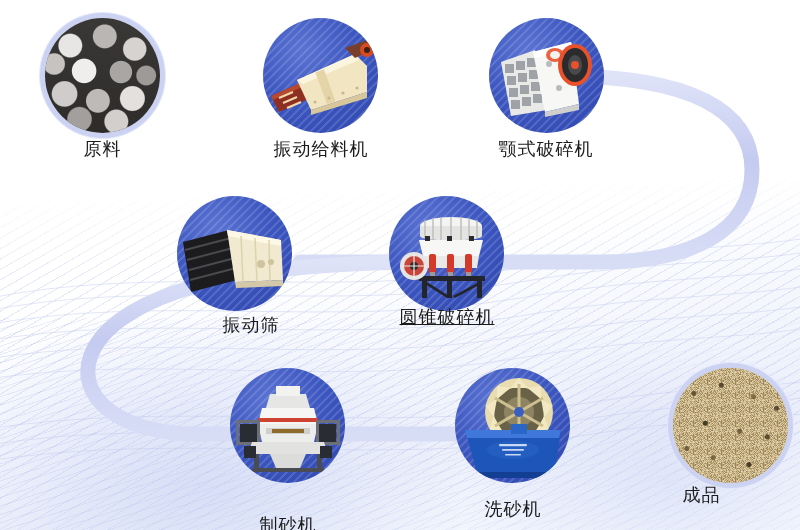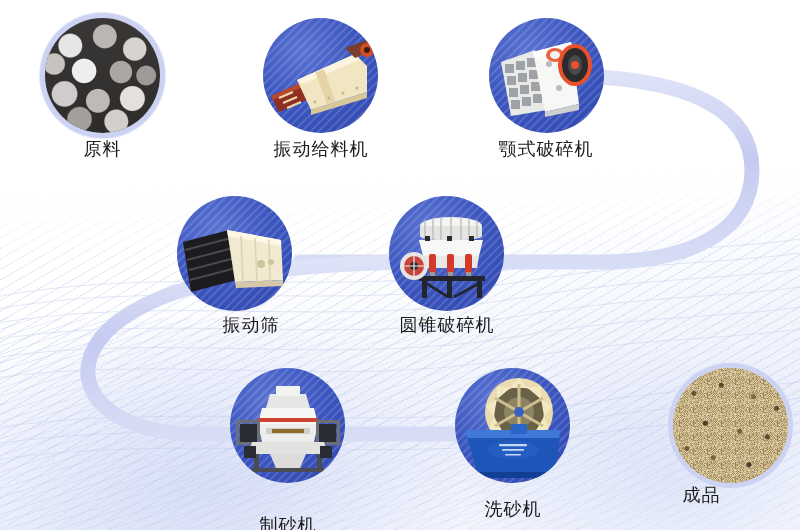--- a/index.html
+++ b/index.html
@@ -318,21 +318,21 @@
             <circle cx="25" cy="70" r="10" fill="#c9443a"></circle>
             <circle cx="25" cy="70" r="4" fill="#2b2b2d"></circle>
             <g stroke="#f0eeec" stroke-width="1.2">
               <line x1="25" y1="58" x2="25" y2="82"></line>
                 <line x1="13" y1="70" x2="37" y2="70"></line>
             </g>
           </g>
         </svg>
       </div>
     </div>
-    <div class="label" style="left:366px;top:316px;width:162px;">圆锥破碎机</div>
+    <div class="label" style="left:366px;top:308px;width:162px;text-decoration:underline;">圆锥破碎机</div>
   </div>
 
   <div class="node">
     <div class="circle disc-blue" style="left:230px;top:368px;width:115px;height:115px;">
       <div class="art">
         <svg viewBox="0 0 115 115">
           <g>
             <path d="M40,26 L76,26 L80,40 L36,40 Z" fill="#e6e6e4"></path>
             <rect x="46" y="18" width="24" height="10" fill="#f2f2f0"></rect>
             <path d="M32,40 L84,40 L88,56 L28,56 Z" fill="#f6f6f4"></path>

